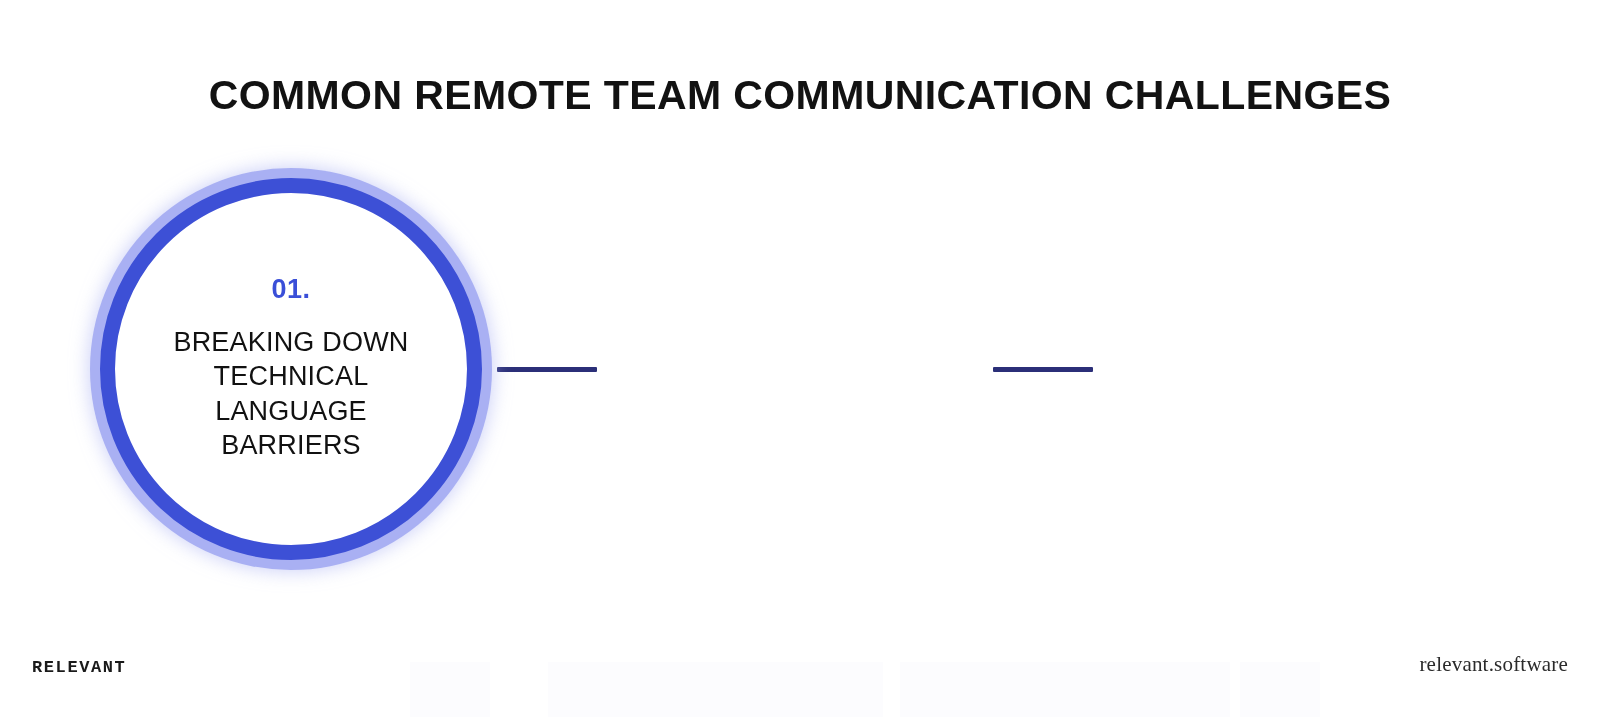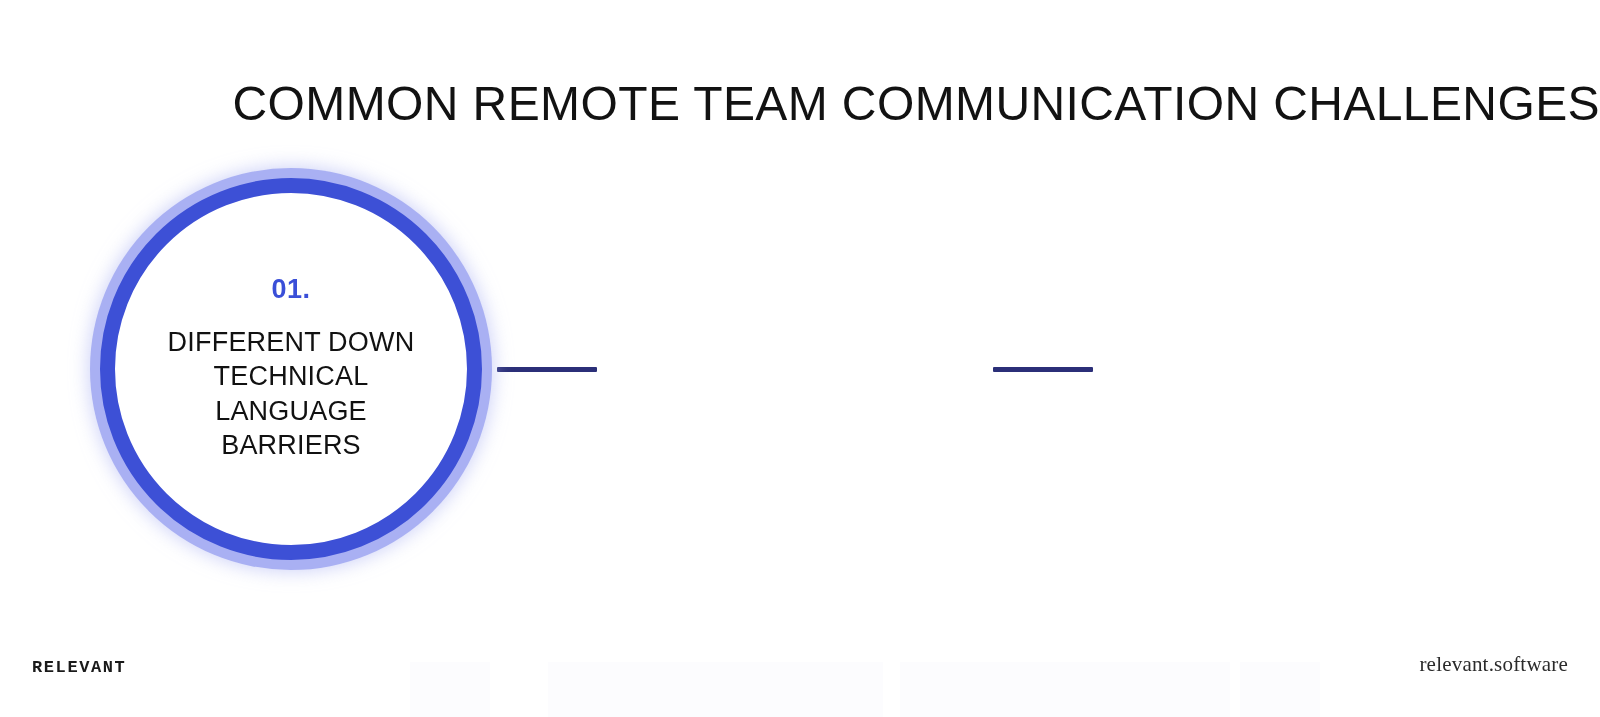--- a/index.html
+++ b/index.html
@@ -19,24 +19,24 @@
     background: #ffffff;
     overflow: hidden;
   }
 
   
   .title {
     position: absolute;
     left: 0;
     top: 46px;
     width: 1600px;
-    text-align: right;
+    text-align: center;
     font-family: "Liberation Sans", sans-serif;
-    font-size: 48px;
-    font-weight: 400;
+    font-size: 41px;
+    font-weight: 700;
     letter-spacing: 0.4px;
     color: #121212;
     line-height: 1.1;
     white-space: nowrap;
   }
 
   
   .circles {
     position: absolute;
     left: 0;
@@ -146,21 +146,21 @@
   <h1 class="title">COMMON REMOTE TEAM COMMUNICATION CHALLENGES</h1>
 
   <div class="circles">
 
     <div class="connector connector-1"></div>
     <div class="connector connector-2"></div>
 
     <div class="node node-1">
       <div class="node-inner">
         <div class="node-number">01.</div>
-        <div class="node-label">DIFFERENT DOWN
+        <div class="node-label">BREAKING DOWN
 TECHNICAL
 LANGUAGE
 BARRIERS</div>
       </div>
     </div>
 
 
 
   </div>
 

